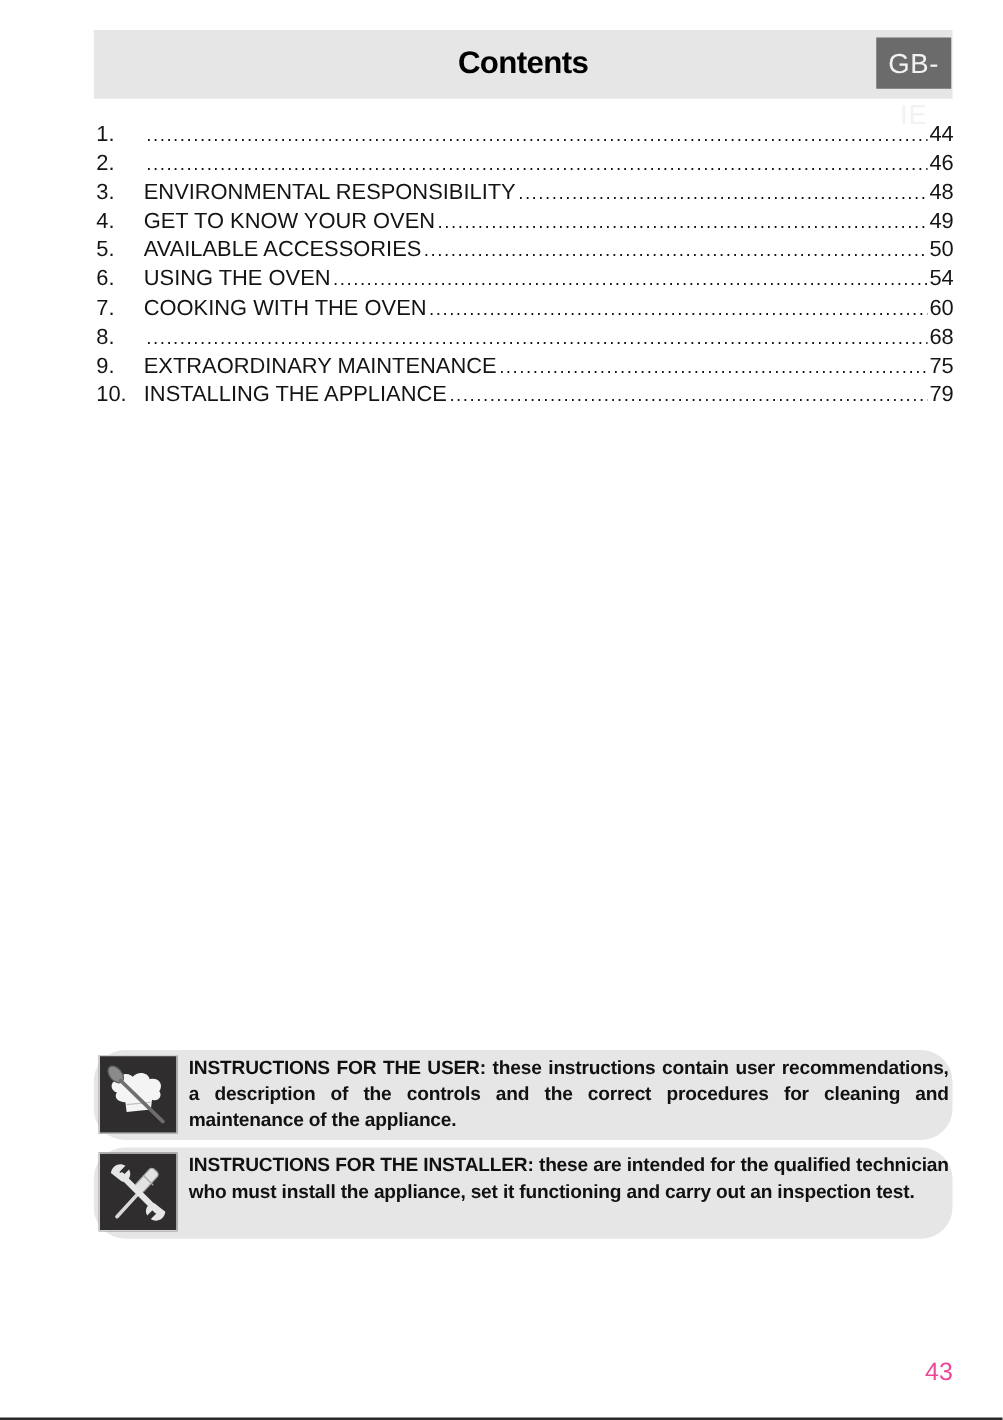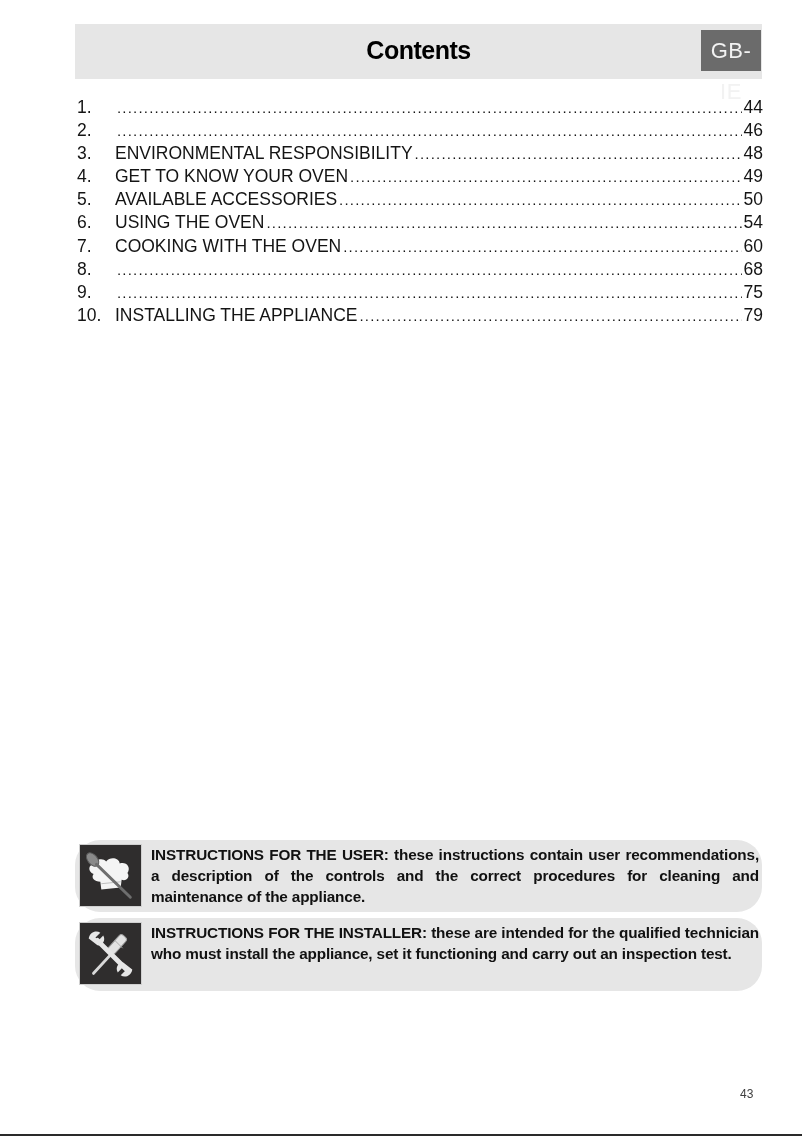--- a/index.html
+++ b/index.html
@@ -114,22 +114,22 @@
       font-size: 15.3px;
       line-height: 21px;
       color: #111;
       text-align: justify;
       letter-spacing: -0.15px;
     }
     .page-number {
       position: absolute;
       left: 740px;
       top: 1087px;
-      font-size: 12px;
-      color: #404040;
+      font-size: 20px;
+      color: #ec4899;
     }
     .bottom-rule {
       position: absolute;
       left: 0;
       top: 1134px;
       width: 802px;
       height: 2px;
       background: #2a2a2a;
     }
   </style>
@@ -182,20 +182,21 @@
     <span class="toc-dots"></span>
     <span class="toc-page">60</span>
   </div>
   <div class="toc-row">
     <span class="toc-num">8.</span>
     <span class="toc-dots"></span>
     <span class="toc-page">68</span>
   </div>
   <div class="toc-row">
     <span class="toc-num">9.</span>
+    <span class="toc-label">EXTRAORDINARY MAINTENANCE</span>
     <span class="toc-dots"></span>
     <span class="toc-page">75</span>
   </div>
   <div class="toc-row">
     <span class="toc-num">10.</span>
     <span class="toc-label">INSTALLING THE APPLIANCE</span>
     <span class="toc-dots"></span>
     <span class="toc-page">79</span>
   </div>
 </div>

